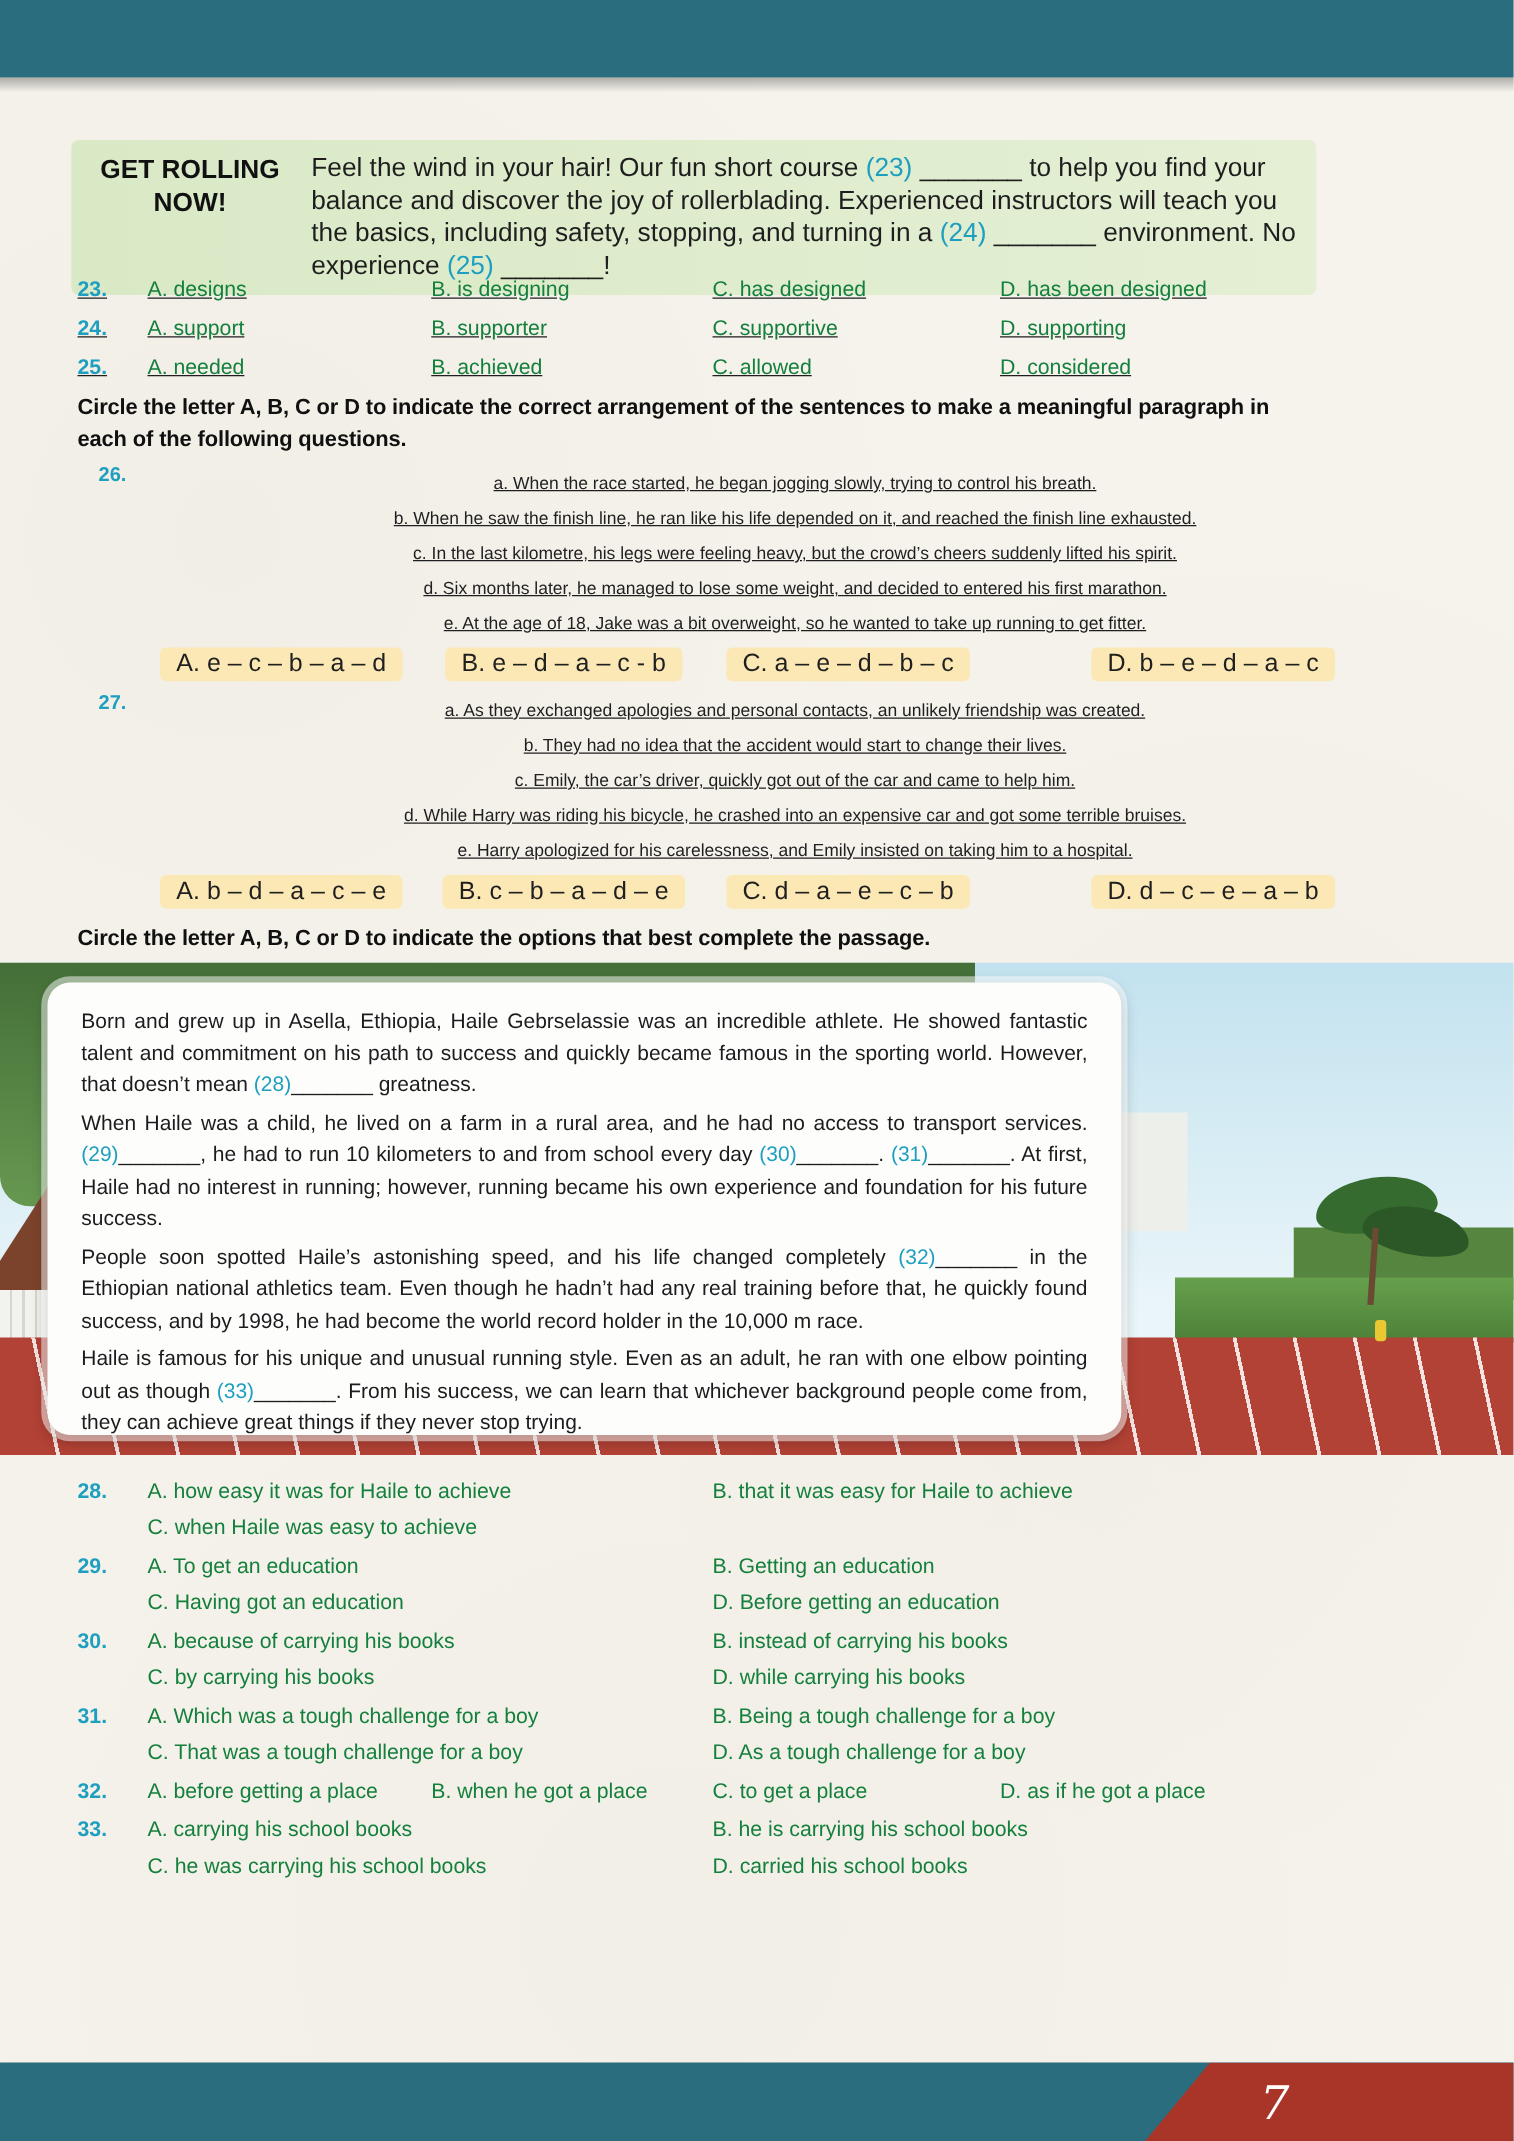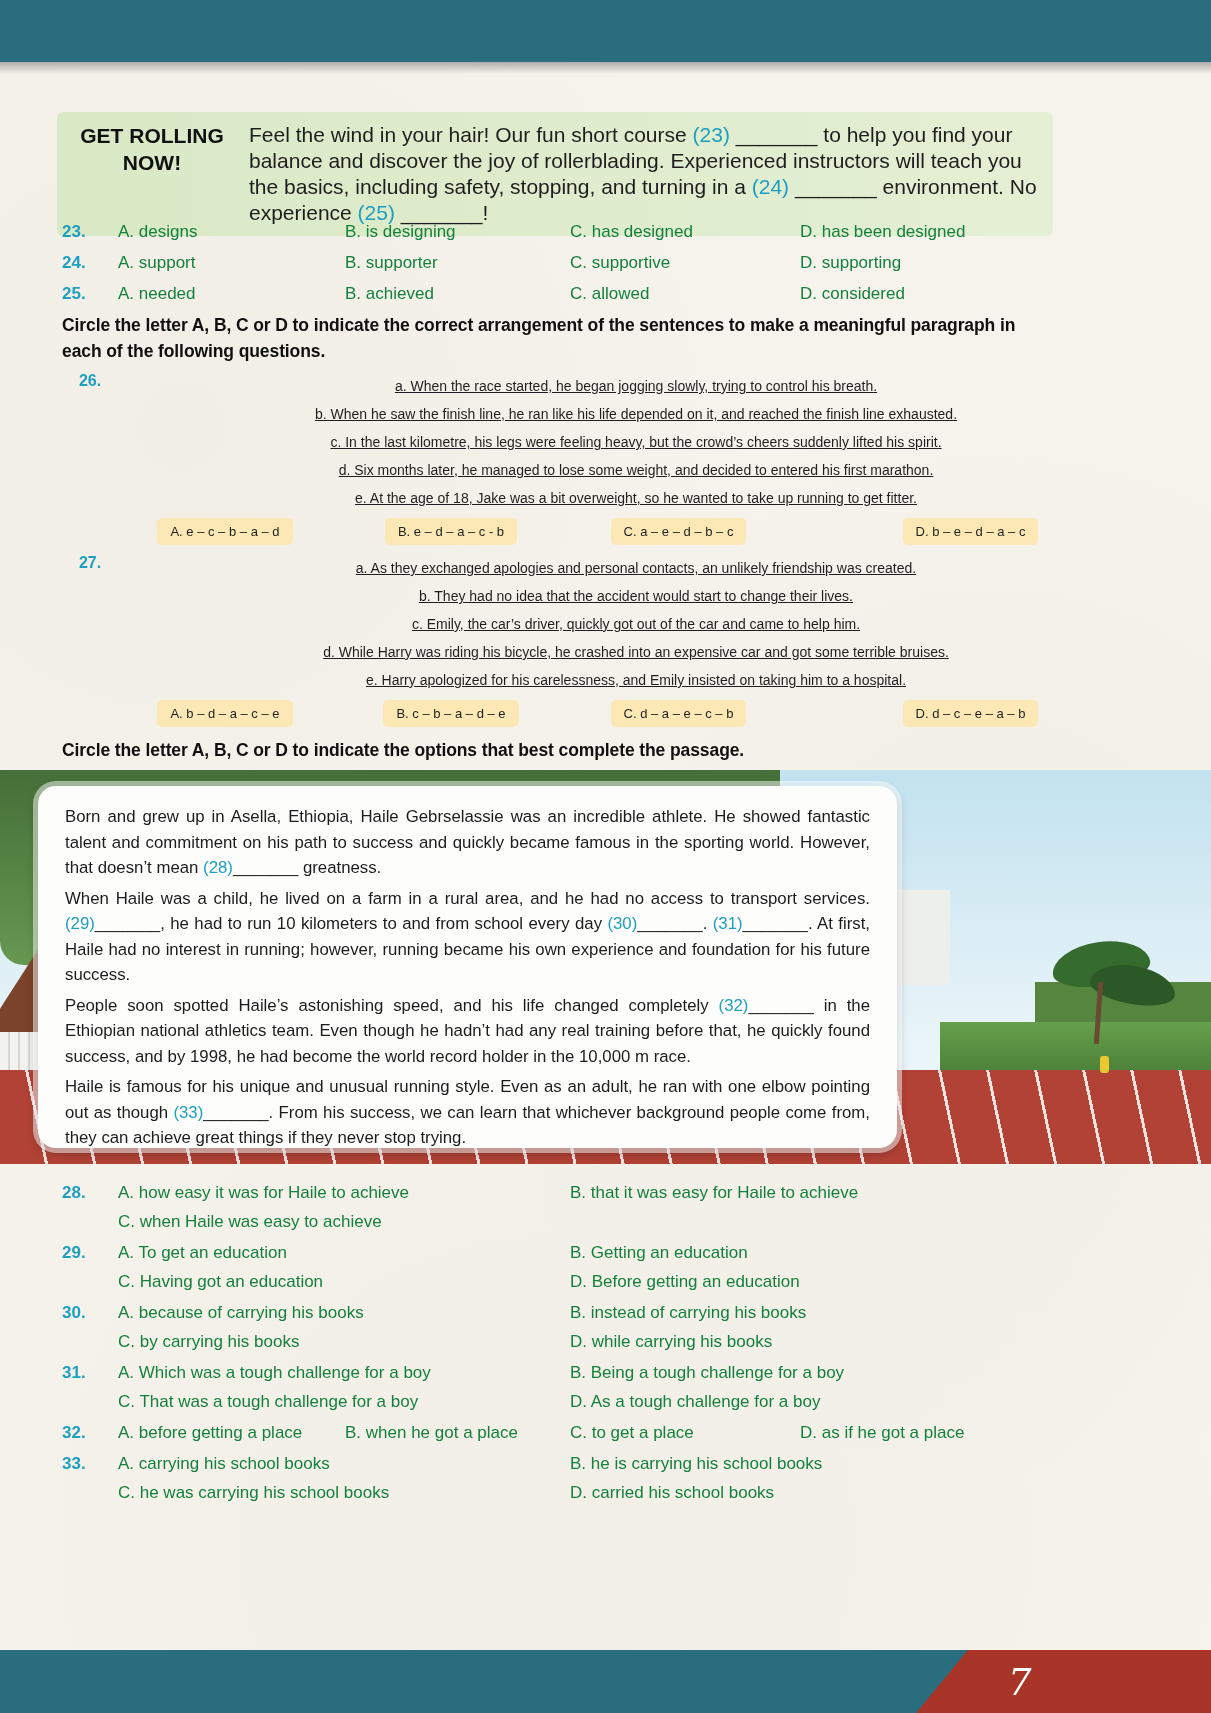--- a/index.html
+++ b/index.html
@@ -59,36 +59,36 @@
     font-size:21px; line-height:26px; color:#1E1E1E;
   }
 
   .inum { color:#1E9FC0; }
   .qnum { color:#1E9FC0; font-weight:bold; }
 
   
   .grid4 { display:grid; grid-template-columns:56px 227px 225px 230px 1fr; }
   .grid2 { display:grid; grid-template-columns:56px 452px 1fr; }
 
-  .mcq-fill { position:absolute; left:62px; top:216px; width:1092px; }
+  .mcq-fill { position:absolute; left:62px; top:216px; width:1092px;text-decoration:underline; }
   .mcq-row { font-size:17px; line-height:31px; }
 
   .instruction {
     position:absolute; left:62px; width:985px;
     font-weight:bold; font-size:17.5px; line-height:26px; color:#101010;
     letter-spacing:-0.1px;
   }
   .instr1 { top:312px; }
   .instr2 { top:737px; }
 
   .arrange-list { position:absolute; left:62px; top:372px; width:1092px; }
   .arrange-q { margin-bottom:8px;text-align:center; }
   .q-grid { display:grid; grid-template-columns:56px 1fr; }
   .sentence { font-size:14px; line-height:28px;text-decoration:underline; }
-  .opt-row { margin-top:5px; font-size:13px; line-height:29px; margin-bottom:2px; }
+  .opt-row { margin-top:5px; font-size:20px; line-height:29px; margin-bottom:2px; }
   .hl {
     display:inline-block;
     background:#FBE8B5;
     border-radius:5px;
     padding:0 13px;
     margin-left:-13px;
     line-height:27px;
   }
 
   

